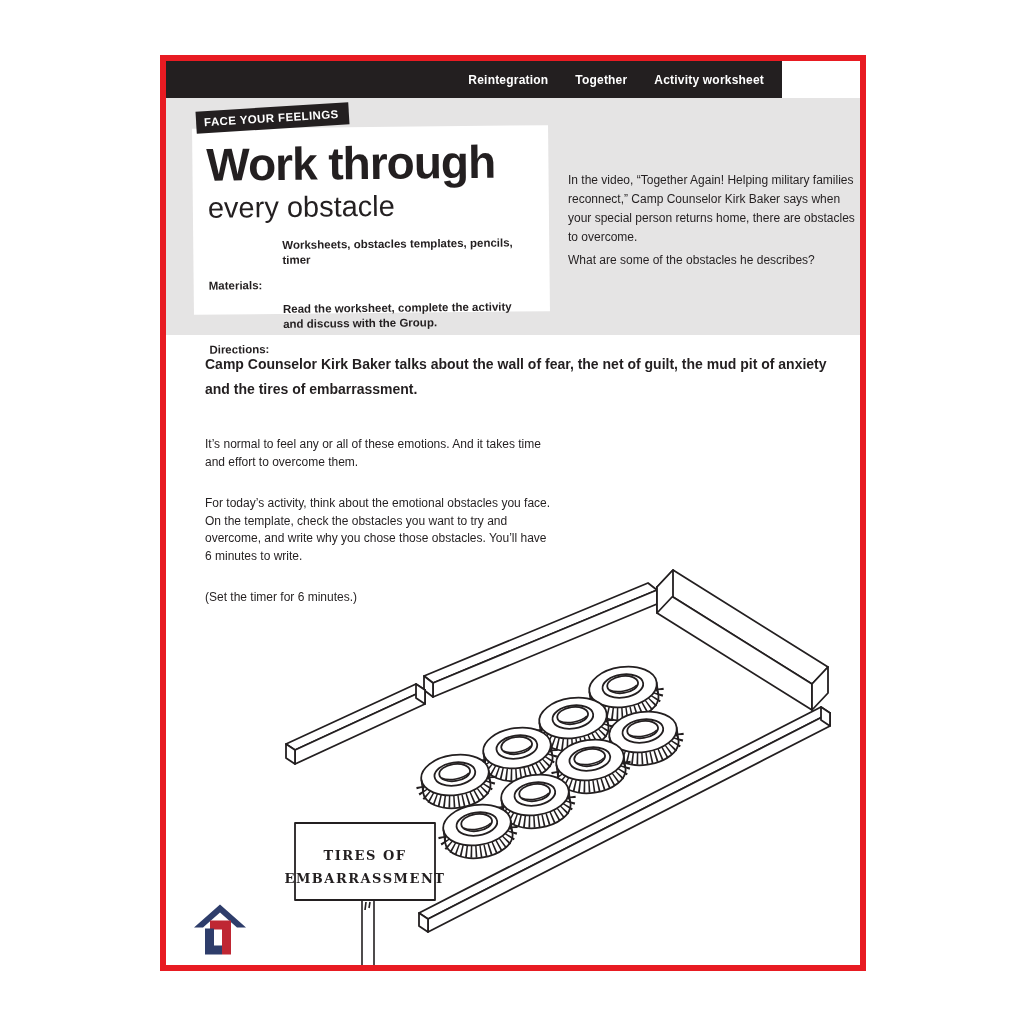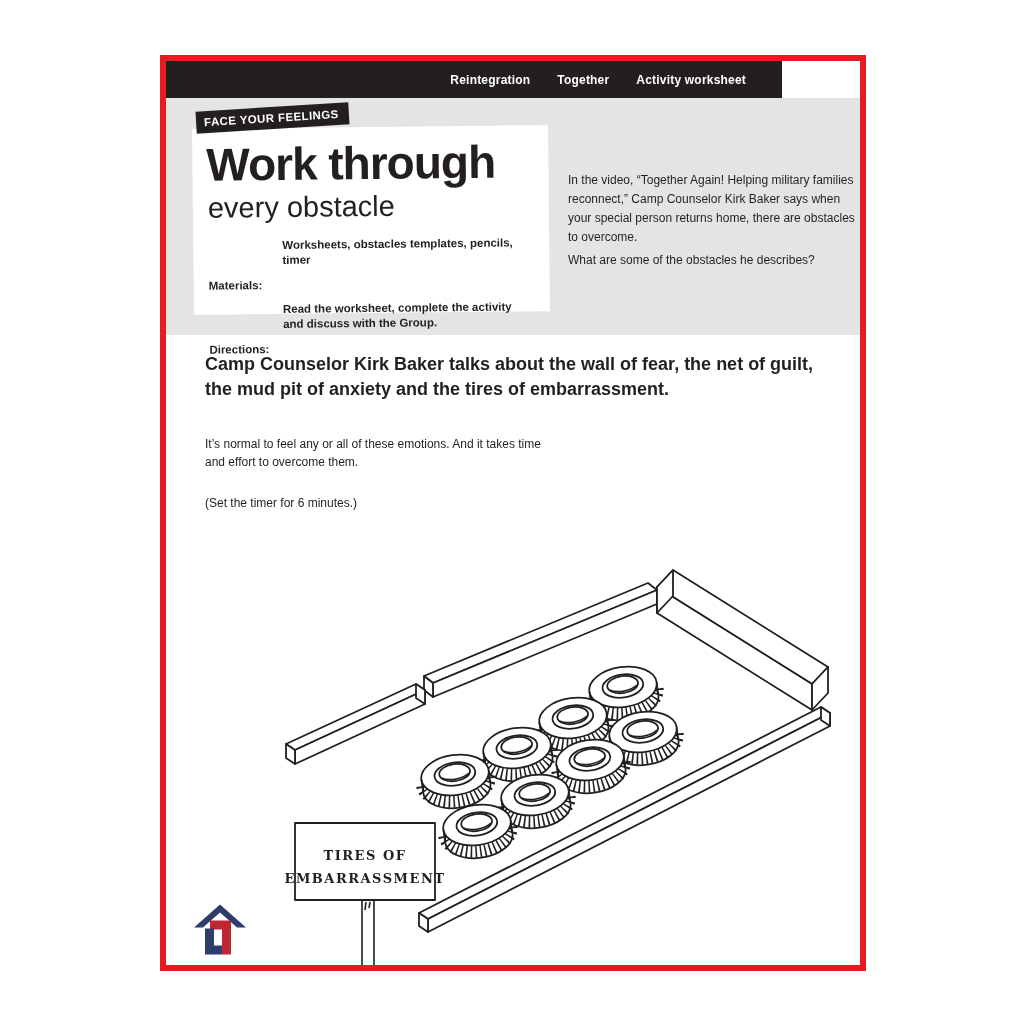--- a/index.html
+++ b/index.html
@@ -8,21 +8,21 @@
     position:relative; width:1030px; height:1030px; background:#ffffff;
     font-family:"Liberation Sans", sans-serif; color:#231f20; overflow:hidden;
   }
   .page {
     position:absolute; left:160px; top:55px; width:706px; height:916px;
     background:#ffffff; border:6px solid #e81b22; overflow:hidden;
   }
   
   .topbar {
     position:absolute; left:0; top:0; width:616px; height:37px; background:#231f20;
-    display:flex; justify-content:flex-end; align-items:center; gap:27px; padding-right:36px;
+    display:flex; justify-content:flex-end; align-items:center; gap:27px; padding-right:18px;
   }
   .topbar .nav-item { color:#ffffff; font-size:12px; font-weight:600; letter-spacing:.2px; }
   
   .gray-band { position:absolute; left:0; top:37px; width:694px; height:237px; background:#e5e4e4; }
   
   .title-card {
     position:absolute; left:27px; top:66px; width:356px; height:186px;
     background:#ffffff; transform:rotate(-0.6deg);
   }
   .badge {
@@ -35,21 +35,21 @@
   .title-sub { position:absolute; left:15px; top:63px; font-size:29px; font-weight:400; color:#231f20; }
   .meta-rows { position:absolute; left:15px; top:110px; width:330px; font-size:11.5px; line-height:15px; }
   .meta-row { display:flex; margin-bottom:9px; }
   .meta-label { width:74px; flex:none; font-weight:700;margin-top:40px; }
   .meta-value { width:250px; font-weight:700; }
   
   .intro-col { position:absolute; left:402px; top:110px; width:298px; font-size:12px;
     line-height:19px; font-weight:400; color:#231f20; }
   .intro-col p + p { margin-top:4px; }
   
-  .heading { position:absolute; left:39px; top:291px; width:625px; font-size:18px;
+  .heading { position:absolute; left:39px; top:291px; width:625px; font-size:14px;
     line-height:25px; font-weight:700; color:#231f20; }
   .body-col { position:absolute; left:39px; top:351px; width:348px; font-size:12px;
     line-height:17.5px; color:#231f20; }
   .body-col p { margin-bottom:11px;margin-top:24px; }
   
   .illustration { position:absolute; left:104px; top:504px; width:600px; height:400px; }
   .ln  { fill:#ffffff; stroke:#231f20; stroke-width:1.8; stroke-linejoin:round; }
   .ln2 { fill:none; stroke:#231f20; stroke-width:1.6; }
   .tread { fill:none; stroke:#231f20; stroke-width:12; stroke-dasharray:1.6 3.1; }
   .sign-text { font-family:"DejaVu Serif", serif; font-weight:700; font-size:13px;
@@ -90,20 +90,21 @@
 
     <div class="intro-col">
       <p>In the video, “Together Again! Helping military families reconnect,” Camp Counselor Kirk Baker says when your special person returns home, there are obstacles to overcome.</p>
       <p>What are some of the obstacles he describes?</p>
     </div>
 
     <div class="heading">Camp Counselor Kirk Baker talks about the wall of fear, the net of guilt, the mud pit of anxiety and the tires of embarrassment.</div>
 
     <div class="body-col">
       <p>It’s normal to feel any or all of these emotions. And it takes time and effort to overcome them.</p>
+      <p>For today’s activity, think about the emotional obstacles you face. On the template, check the obstacles you want to try and overcome, and write why you chose those obstacles. You’ll have 6 minutes to write.</p>
       <p>(Set the timer for 6 minutes.)</p>
     </div>
 
     <svg class="illustration" viewBox="0 0 600 400">
       <defs>
         <g id="tire">
           <ellipse class="ln" cx="0" cy="13" rx="34" ry="20"></ellipse>
           <path class="tread" d="M -34 6.5 A 34 20 0 0 0 34 6.5"></path>
           <ellipse class="ln" cx="0" cy="0" rx="34" ry="20"></ellipse>
           <line class="ln2" x1="-34" y1="0" x2="-34" y2="13"></line>

